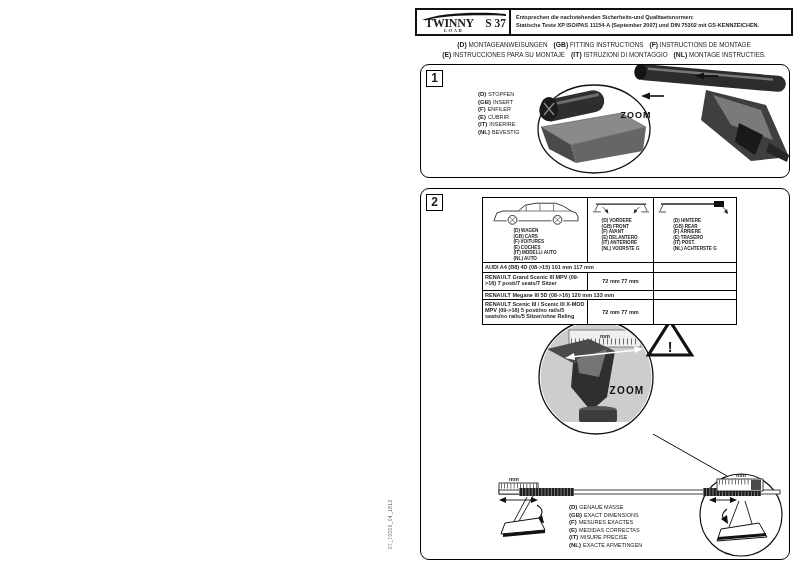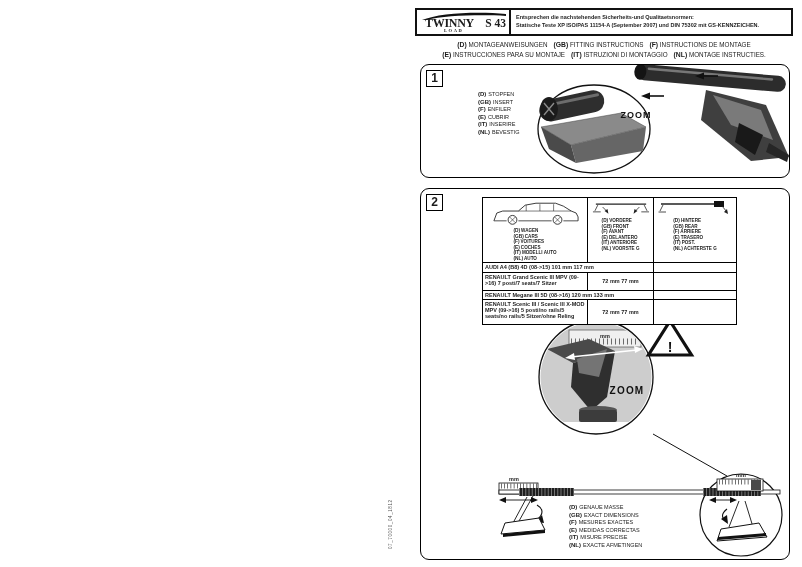--- a/index.html
+++ b/index.html
@@ -52,21 +52,21 @@
 </head>
 <body>
 
 <div class="abs header-row">
   <div class="logo-box">
     <svg class="abs" style="left:3px;top:2px" width="88" height="9" viewBox="0 0 88 9">
       <path d="M86,2 C58,-1 18,1 2,8 L7,8 C24,3.5 60,2.5 86,4 Z" fill="#111"></path>
     </svg>
     <div class="brand">TWINNY</div>
     <div class="brand-sub">LOAD</div>
-    <div class="model">S 43</div>
+    <div class="model">S 37</div>
   </div>
   <div class="norms-box">
     <div>Entsprechen die nachstehenden Sicherheits-und Qualitaetsnormen:</div>
     <div>Statische Teste XP ISO/PAS 11154-A (September 2007) und DIN 75302 mit GS-KENNZEICHEN.</div>
   </div>
 </div>
 
 <div class="abs instr">
   <div>
     

